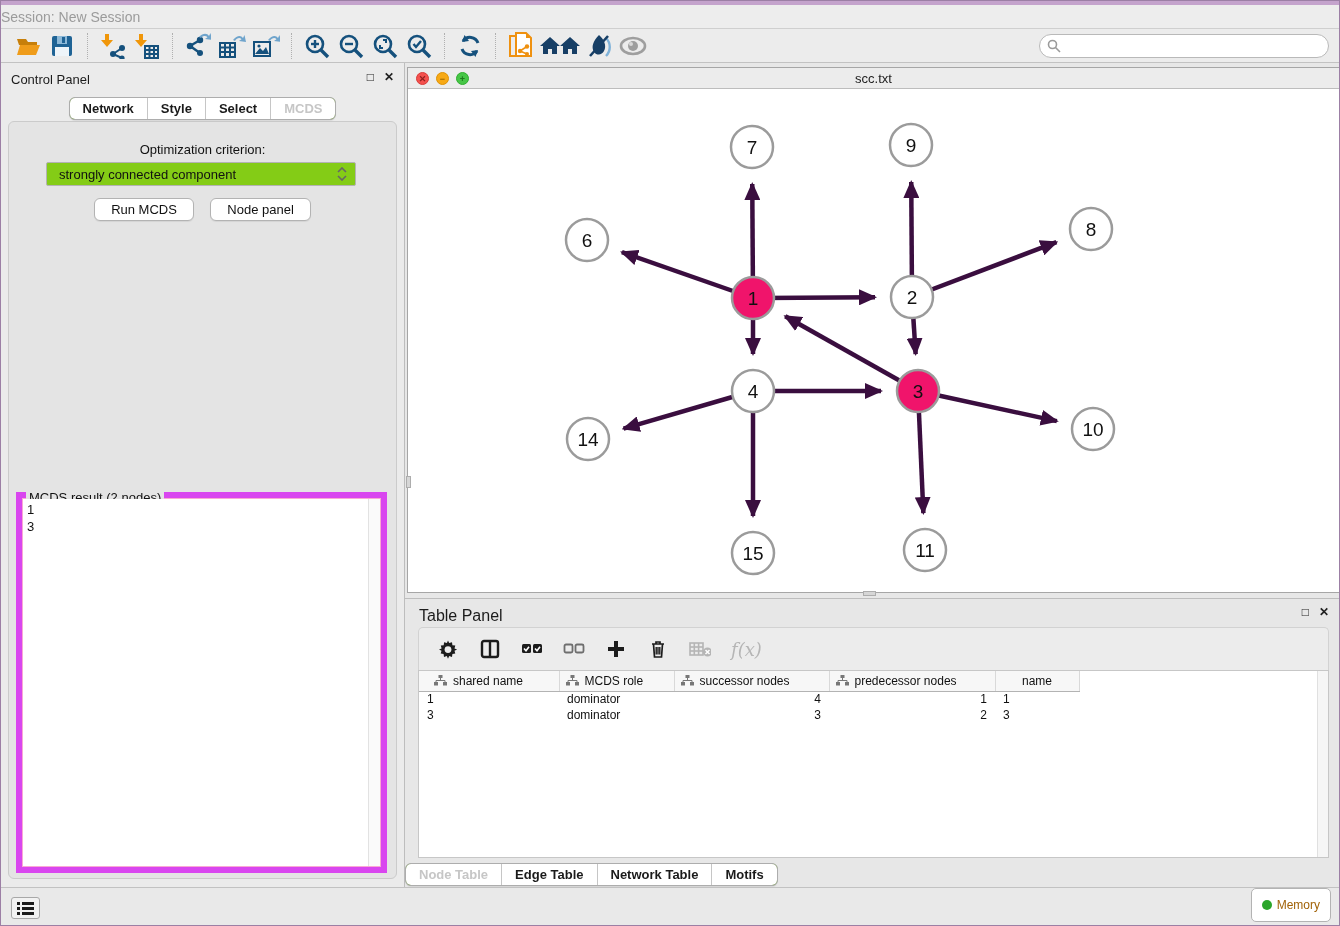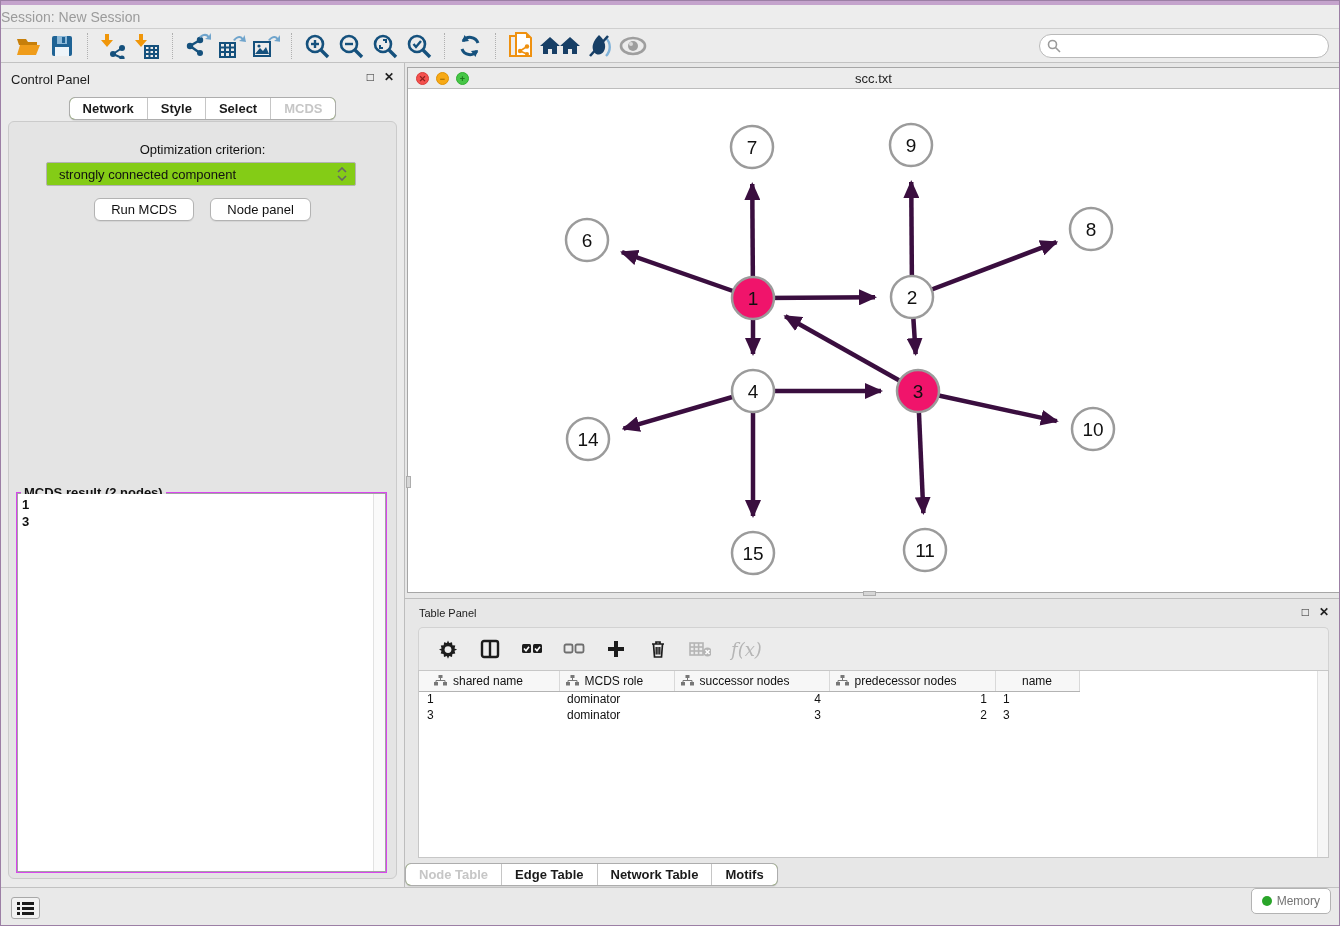--- a/index.html
+++ b/index.html
@@ -43,21 +43,21 @@
   .opt-label { position:absolute; left:0; right:0; top:20px; text-align:center; font-size:13px; color:#111; }
   .dropdown { position:absolute; left:37px; right:40px; top:40px; height:24px; background:#84cc16;
               border:1px solid #b3b3b3; border-radius:2px; display:flex; align-items:center;
               padding-left:12px; font-size:13px; color:#111; cursor:default; }
   .dd-stepper { margin-left:auto; margin-right:8px; }
   .cp-buttons { position:absolute; left:0; right:0; top:76px; text-align:center; }
   .btn { display:inline-block; background:#fff; border:1px solid #b3b3b3; border-radius:6px;
          padding:3px 16px; font-size:13px; color:#111; cursor:default; margin:0 6px;
          box-shadow:0 1px 1px rgba(0,0,0,0.07);text-align:right; }
   .mcds-fieldset { position:absolute; left:7px; right:9px; top:370px; bottom:5px;
-                   border:1px solid #d946ef; background:#a3a3a3;font-weight:bold; }
+                   border:6px solid #d946ef; background:#f9a8d4; }
   .mcds-legend { position:absolute; left:4px; top:-8px; background:#e4e4e4; padding:0 3px;
                  font-size:13px; color:#111; }
   .mcds-text { position:absolute; left:1px; top:1px; right:13px; bottom:1px; background:#fff;
                font-size:13px; color:#111; padding:2px 4px; line-height:17px; white-space:pre; overflow:hidden; }
   .mcds-scroll { position:absolute; right:1px; top:1px; width:12px; bottom:1px; background:#fafafa;
                  border-left:1px solid #e2e2e2; }
 
   
   .right-region { position:absolute; left:403px; top:62px; width:937px; height:826px;
                   border-left:1px solid #bdbdbd; background:#e7e7e7; }
@@ -71,21 +71,21 @@
         display:flex; align-items:center; justify-content:center; cursor:default; }
   .tl.red { background:#f4514e; color:#8e1f1e; border:1px solid #d93b38; }
   .tl.yellow { background:#f7a915; color:#9a6603; border:1px solid #df9204; }
   .tl.green { background:#46c646; color:#1d7a1d; border:1px solid #2fae2f; }
   .net-canvas { position:absolute; left:0; top:21px; }
   .splitter-handle { position:absolute; background:#d6d6d6; border:1px solid #adadad; }
 
   
   .table-panel { position:absolute; left:0; right:0; top:535px; bottom:0; background:#e7e7e7;
                  border-top:1px solid #bdbdbd; }
-  .tp-header-text { position:absolute; left:14px; top:8px; font-size:11px; color:#1c1c1c; }
+  .tp-header-text { position:absolute; left:14px; top:8px; font-size:16px; color:#1c1c1c; }
   .tp-toolbar { position:absolute; left:13px; right:12px; top:28px; height:43px; background:#ececec;
                 border:1px solid #d2d2d2; border-bottom:none; border-radius:5px 5px 0 0;
                 display:flex; align-items:center; gap:20px; padding-left:18px; }
   .tp-icon { display:flex; align-items:center; justify-content:center; width:22px; height:22px; cursor:default; }
   .fx-label { font-size:18px; font-style:italic; color:#b5b5b5; font-family:"DejaVu Serif", serif; cursor:default; }
   .tp-table { position:absolute; left:13px; right:12px; top:71px; height:188px; background:#fff;
               border:1px solid #c7c7c7; overflow:hidden; }
   .tp-scroll { position:absolute; right:0; top:0; width:11px; bottom:0; background:#f6f6f6;
                border-left:1px solid #e0e0e0; }
   table.datatable { border-collapse:collapse; table-layout:fixed; font-size:12px; color:#111; }
@@ -95,23 +95,23 @@
   table.datatable th.center .th-inner { justify-content:center; }
   table.datatable td { height:16px; padding:0 8px; white-space:nowrap; }
   td.al { text-align:left; } td.ar { text-align:right; }
   .tp-tabs { position:absolute; left:0; right:0; top:264px; text-align:left; }
 
   
   .statusbar { position:absolute; left:0; bottom:0; width:100%; height:38px; background:#e9e9e9;
                border-top:1px solid #c2c2c2; }
   .list-btn { position:absolute; left:10px; top:9px; width:29px; height:22px; background:#f2f2f2;
               border:1px solid #a8a8a8; border-radius:3px; display:flex; align-items:center; justify-content:center; }
-  .memory-btn { position:absolute; right:8px; top:0; height:26px; background:#fff; border:1px solid #b3b3b3;
+  .memory-btn { position:absolute; right:8px; top:0; height:34px; background:#fff; border:1px solid #b3b3b3;
                 border-radius:5px; display:flex; align-items:center; gap:5px; padding:0 10px;
-                font-size:12px; color:#737373; }
+                font-size:12px; color:#a16207; }
   .mem-dot { width:10px; height:10px; border-radius:50%; background:#2aa52a; }
 </style>
 </head>
 <body>
 
 <div class="window">
 
   <div class="titlebar">
     <div class="purple-strip"></div>
     <div class="title">Session: New Session</div>

